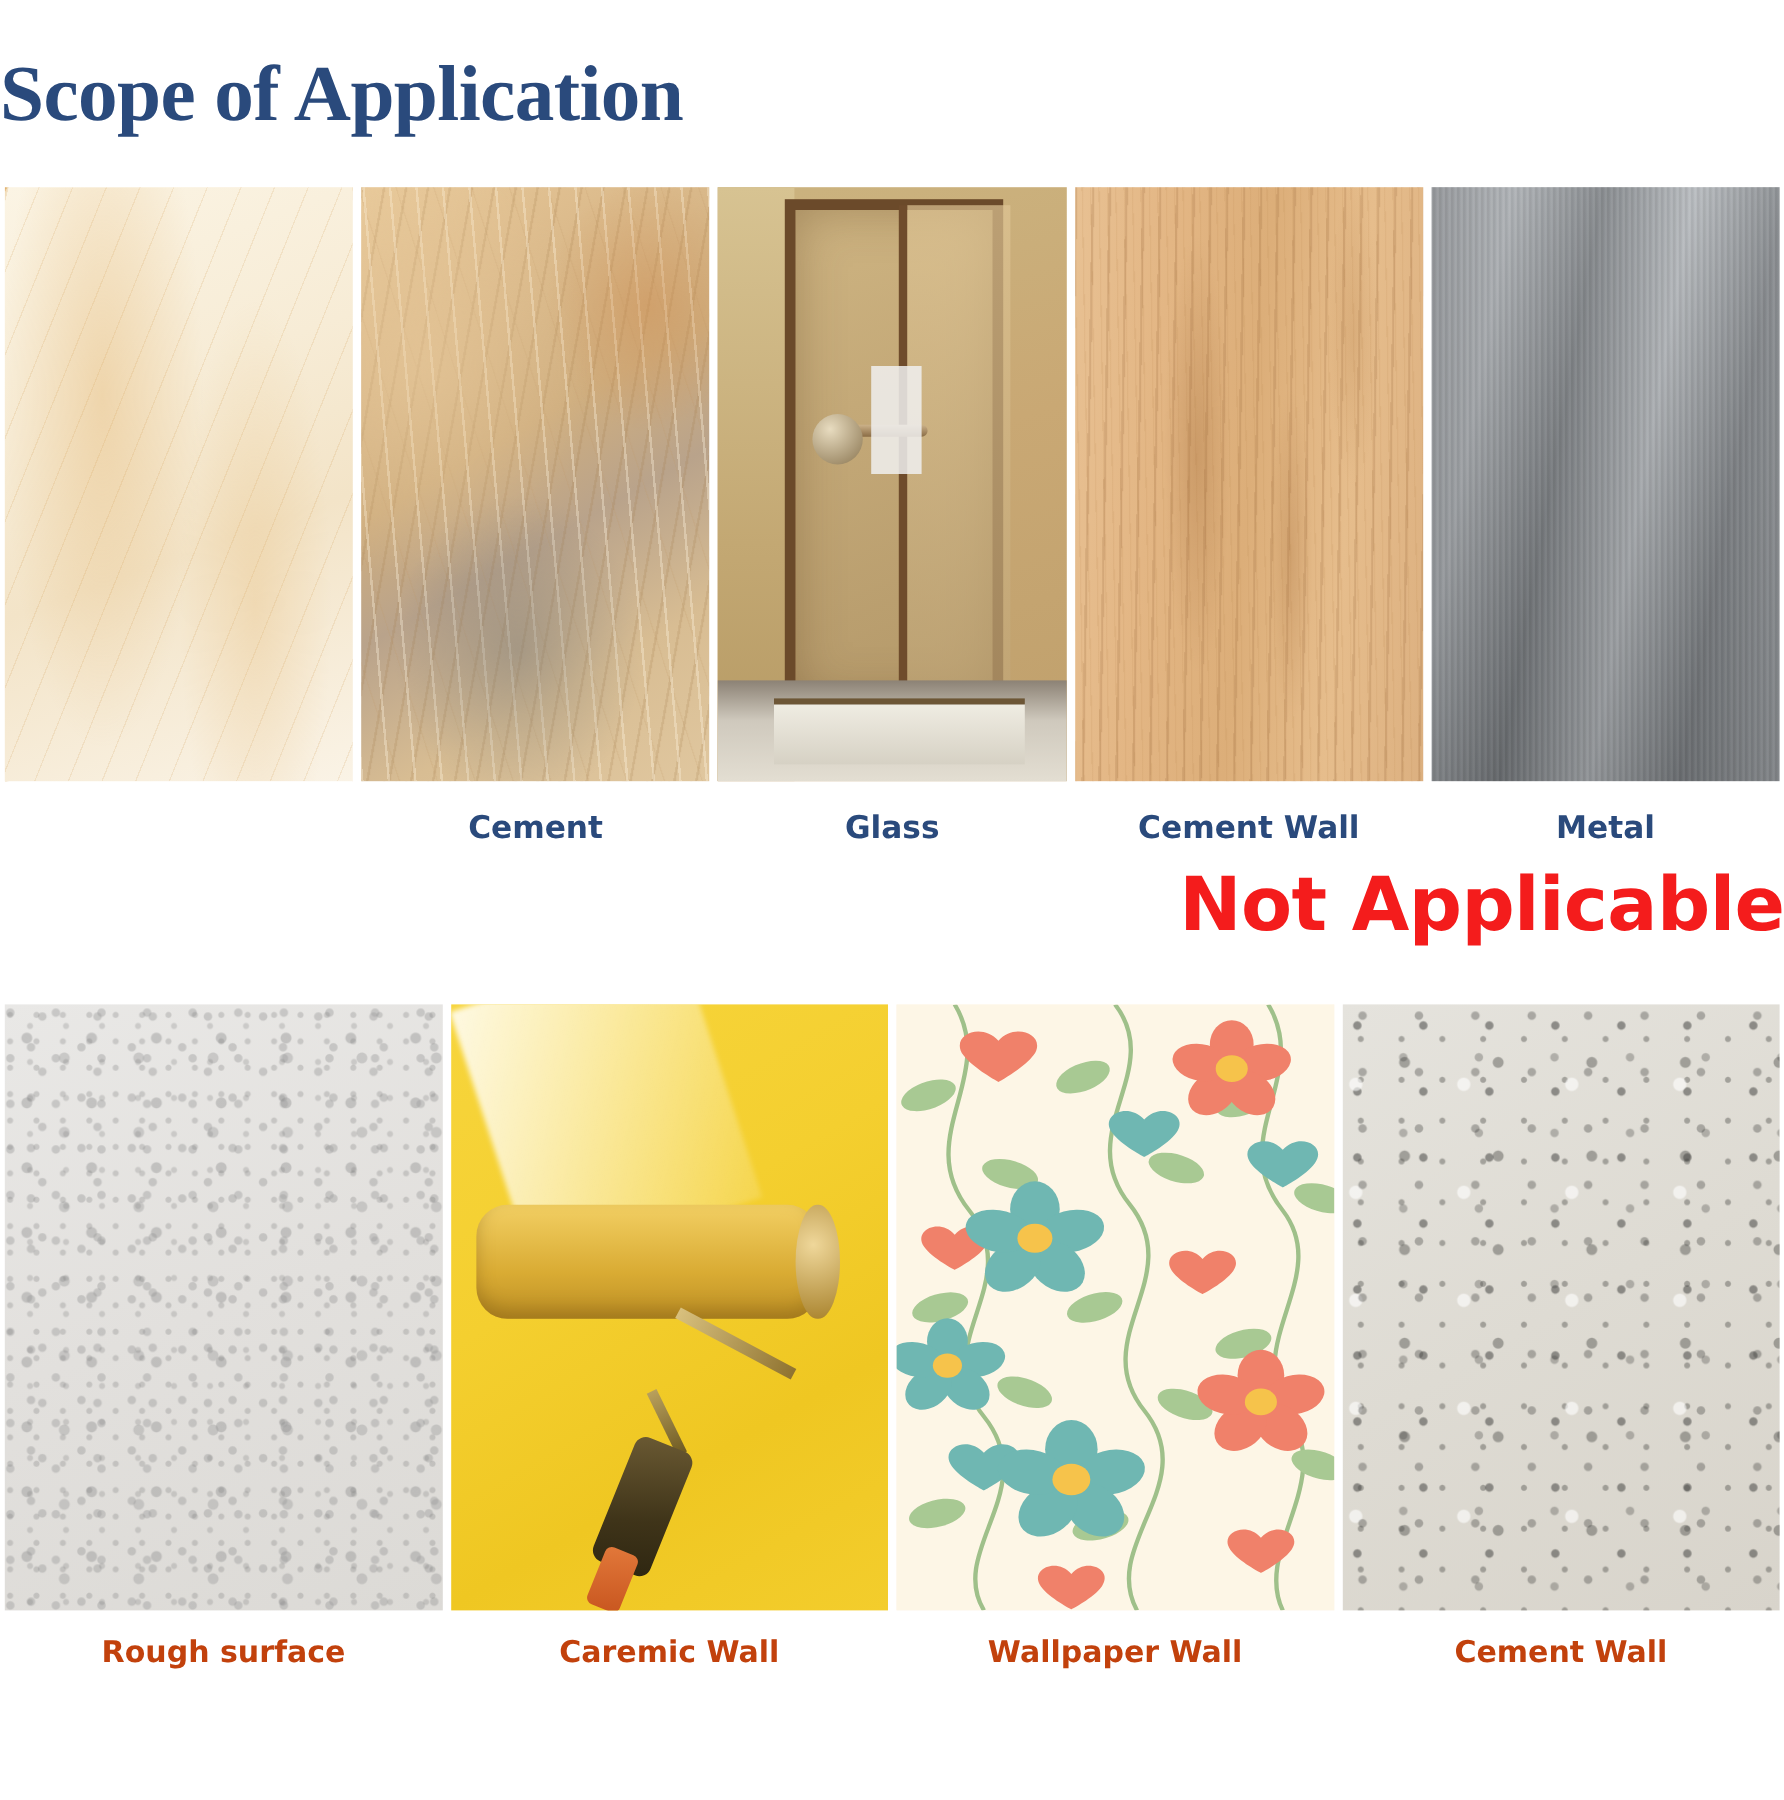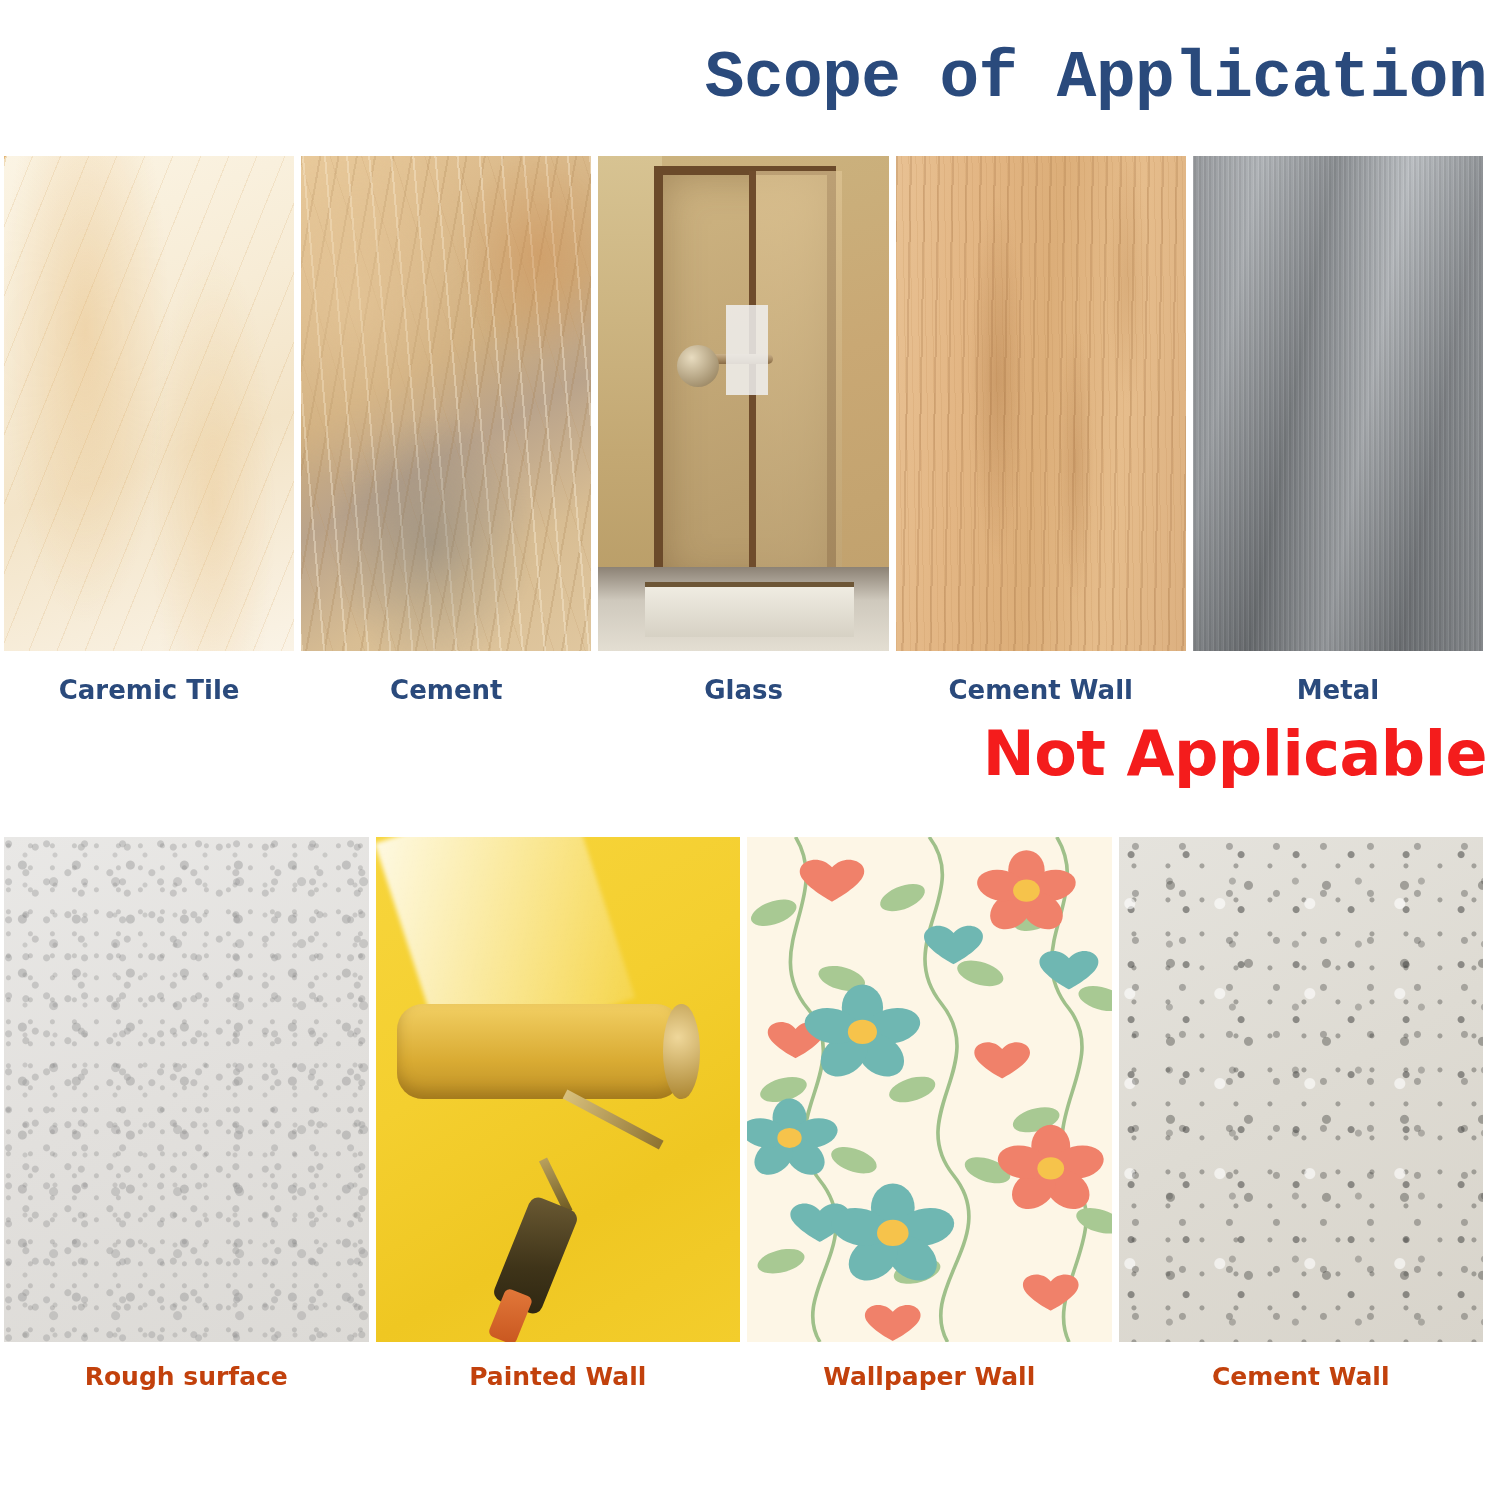--- a/index.html
+++ b/index.html
@@ -12,28 +12,28 @@
   }
   .page {
     position: relative;
     width: 1487px;
     height: 1500px;
     background: #ffffff;
   }
 
   
   .heading-applicable {
-    text-align: right;
+    text-align: left;
     font-size: 66px;
     font-weight: bold;
     color: #2a4a7c;
     letter-spacing: -0.5px;
     padding-top: 2px;
     line-height: 1.0;
-    font-family: Liberation Mono, monospace;
+    font-family: Liberation Serif, serif;
   }
   .heading-not-applicable {
     text-align: right;
     font-size: 62px;
     font-weight: bold;
     color: #f41c1c;
     letter-spacing: -0.5px;
     line-height: 1.0;
     margin-top: 18px;
     font-family: "DejaVu Sans", sans-serif;
@@ -287,21 +287,20 @@
 <body>
 
 <div class="page">
 
   <h1 class="heading-applicable">Scope of Application</h1>
 
   <div class="row row-applicable">
 
     <div class="cell">
       <div class="swatch sw-ceramic"></div>
-      <div class="caption caption-applicable">Caremic Tile</div>
     </div>
 
     <div class="cell">
       <div class="swatch sw-marble"></div>
       <div class="caption caption-applicable">Cement</div>
     </div>
 
     <div class="cell">
       <div class="swatch sw-glass">
         <div class="glass-inner">
@@ -342,21 +341,21 @@
     <div class="cell">
       <div class="swatch sw-painted">
         <div class="paint-streak"></div>
         <div class="roller-body"></div>
         <div class="roller-cap"></div>
         <div class="roller-arm"></div>
         <div class="roller-arm2"></div>
         <div class="roller-handle"></div>
         <div class="roller-tip"></div>
       </div>
-      <div class="caption caption-not">Painted Wall</div>
+      <div class="caption caption-not">Caremic Wall</div>
     </div>
 
     <div class="cell">
       <div class="swatch sw-wallpaper">
         <svg viewBox="0 0 300 500" preserveAspectRatio="none">
           <rect x="0" y="0" width="300" height="500" fill="#fdf6e6"></rect>
           <g stroke="#9fc08a" stroke-width="3" fill="none">
             <path d="M40 0 C 70 60, 10 110, 50 170 C 90 230, 20 280, 60 340 C 100 400, 35 450, 60 500"></path>
             <path d="M150 0 C 185 55, 120 105, 160 165 C 200 225, 130 275, 170 335 C 210 395, 140 445, 165 500"></path>
             <path d="M255 0 C 285 60, 225 110, 265 170 C 300 225, 235 280, 270 340 C 300 395, 245 450, 265 500"></path>

